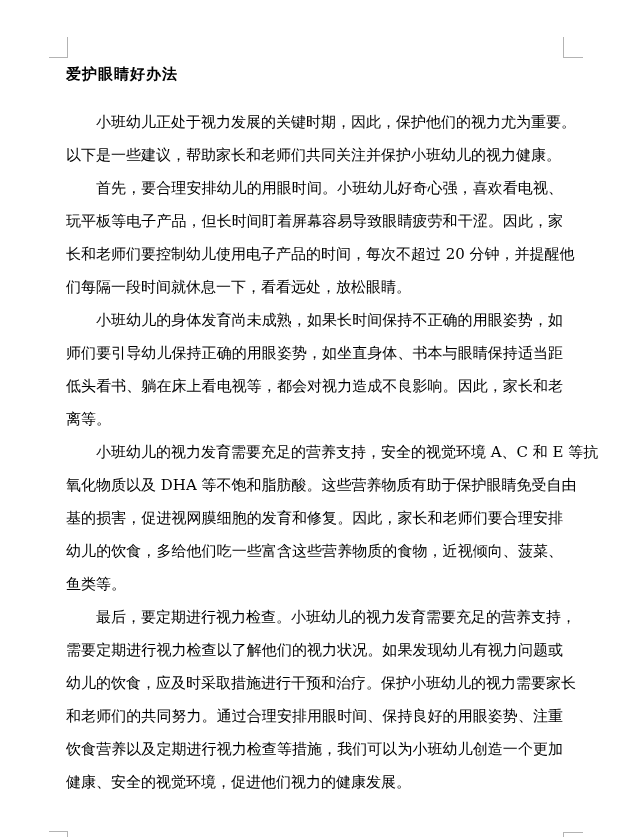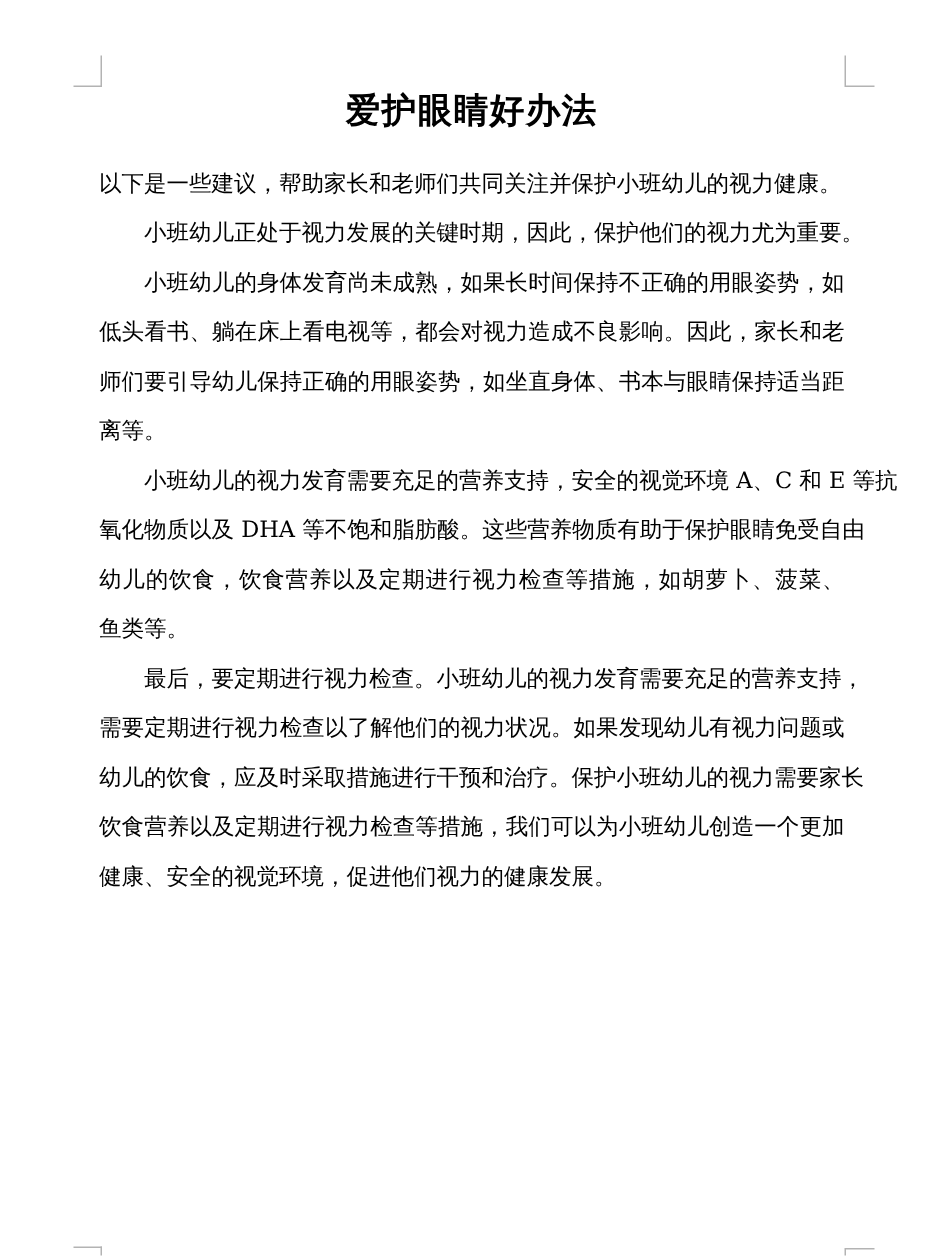--- a/index.html
+++ b/index.html
@@ -31,24 +31,24 @@
   .br-h { left: 564px; top: 832px; width: 19px; height: 1px;  }
   .br-v { left: 563px; top: 832px; width: 1px;  height: 5px;  }
 
   .content {
     position: absolute;
     left: 66px;
     top: 57px;
     width: 497px;
   }
   .doc-title {
-    font-size: 23px;
+    font-size: 15px;
     line-height: 34px;
     font-weight: bold;
-    text-align: center;
+    text-align: left;
     letter-spacing: 1px;
   }
   .body-text {
     margin-top: 15px;
     font-size: 15px;
   }
   .line {
     height: 33px;
     line-height: 33px;
     white-space: nowrap;
@@ -71,37 +71,45 @@
   <div class="crop tr-h"></div>
   <div class="crop bl-h"></div>
   <div class="crop bl-v"></div>
   <div class="crop br-h"></div>
   <div class="crop br-v"></div>
 
   <div class="content">
     <div class="doc-title">爱护眼睛好办法</div>
     <div class="body-text" id="body-text">
         <div class="paragraph">
+          <div class="line first full">小班幼儿正处于视力发展的关键时期，因此，保护他们的视力尤为重要。</div>
           <div class="line">以下是一些建议，帮助家长和老师们共同关注并保护小班幼儿的视力健康。</div>
-          <div class="line first full">小班幼儿正处于视力发展的关键时期，因此，保护他们的视力尤为重要。</div>
+        </div>
+        <div class="paragraph">
+          <div class="line first full">首先，要合理安排幼儿的用眼时间。小班幼儿好奇心强，喜欢看电视、</div>
+          <div class="line full">玩平板等电子产品，但长时间盯着屏幕容易导致眼睛疲劳和干涩。因此，家</div>
+          <div class="line full">长和老师们要控制幼儿使用电子产品的时间，每次不超过 20 分钟，并提醒他</div>
+          <div class="line">们每隔一段时间就休息一下，看看远处，放松眼睛。</div>
         </div>
         <div class="paragraph">
           <div class="line first full">小班幼儿的身体发育尚未成熟，如果长时间保持不正确的用眼姿势，如</div>
+          <div class="line full">师们要引导幼儿保持正确的用眼姿势，如坐直身体、书本与眼睛保持适当距</div>
           <div class="line full">低头看书、躺在床上看电视等，都会对视力造成不良影响。因此，家长和老</div>
-          <div class="line full">师们要引导幼儿保持正确的用眼姿势，如坐直身体、书本与眼睛保持适当距</div>
           <div class="line">离等。</div>
         </div>
         <div class="paragraph">
           <div class="line first full">小班幼儿的视力发育需要充足的营养支持，安全的视觉环境 A、C 和 E 等抗</div>
           <div class="line full">氧化物质以及 DHA 等不饱和脂肪酸。这些营养物质有助于保护眼睛免受自由</div>
-          <div class="line full">幼儿的饮食，饮食营养以及定期进行视力检查等措施，如胡萝卜、菠菜、</div>
+          <div class="line full">基的损害，促进视网膜细胞的发育和修复。因此，家长和老师们要合理安排</div>
+          <div class="line full">幼儿的饮食，多给他们吃一些富含这些营养物质的食物，近视倾向、菠菜、</div>
           <div class="line">鱼类等。</div>
         </div>
         <div class="paragraph">
           <div class="line first full">最后，要定期进行视力检查。小班幼儿的视力发育需要充足的营养支持，</div>
           <div class="line full">需要定期进行视力检查以了解他们的视力状况。如果发现幼儿有视力问题或</div>
           <div class="line full">幼儿的饮食，应及时采取措施进行干预和治疗。保护小班幼儿的视力需要家长</div>
+          <div class="line full">和老师们的共同努力。通过合理安排用眼时间、保持良好的用眼姿势、注重</div>
           <div class="line full">饮食营养以及定期进行视力检查等措施，我们可以为小班幼儿创造一个更加</div>
           <div class="line">健康、安全的视觉环境，促进他们视力的健康发展。</div>
         </div>
       </div>
   </div>
 </div>
 
 </body></html>

